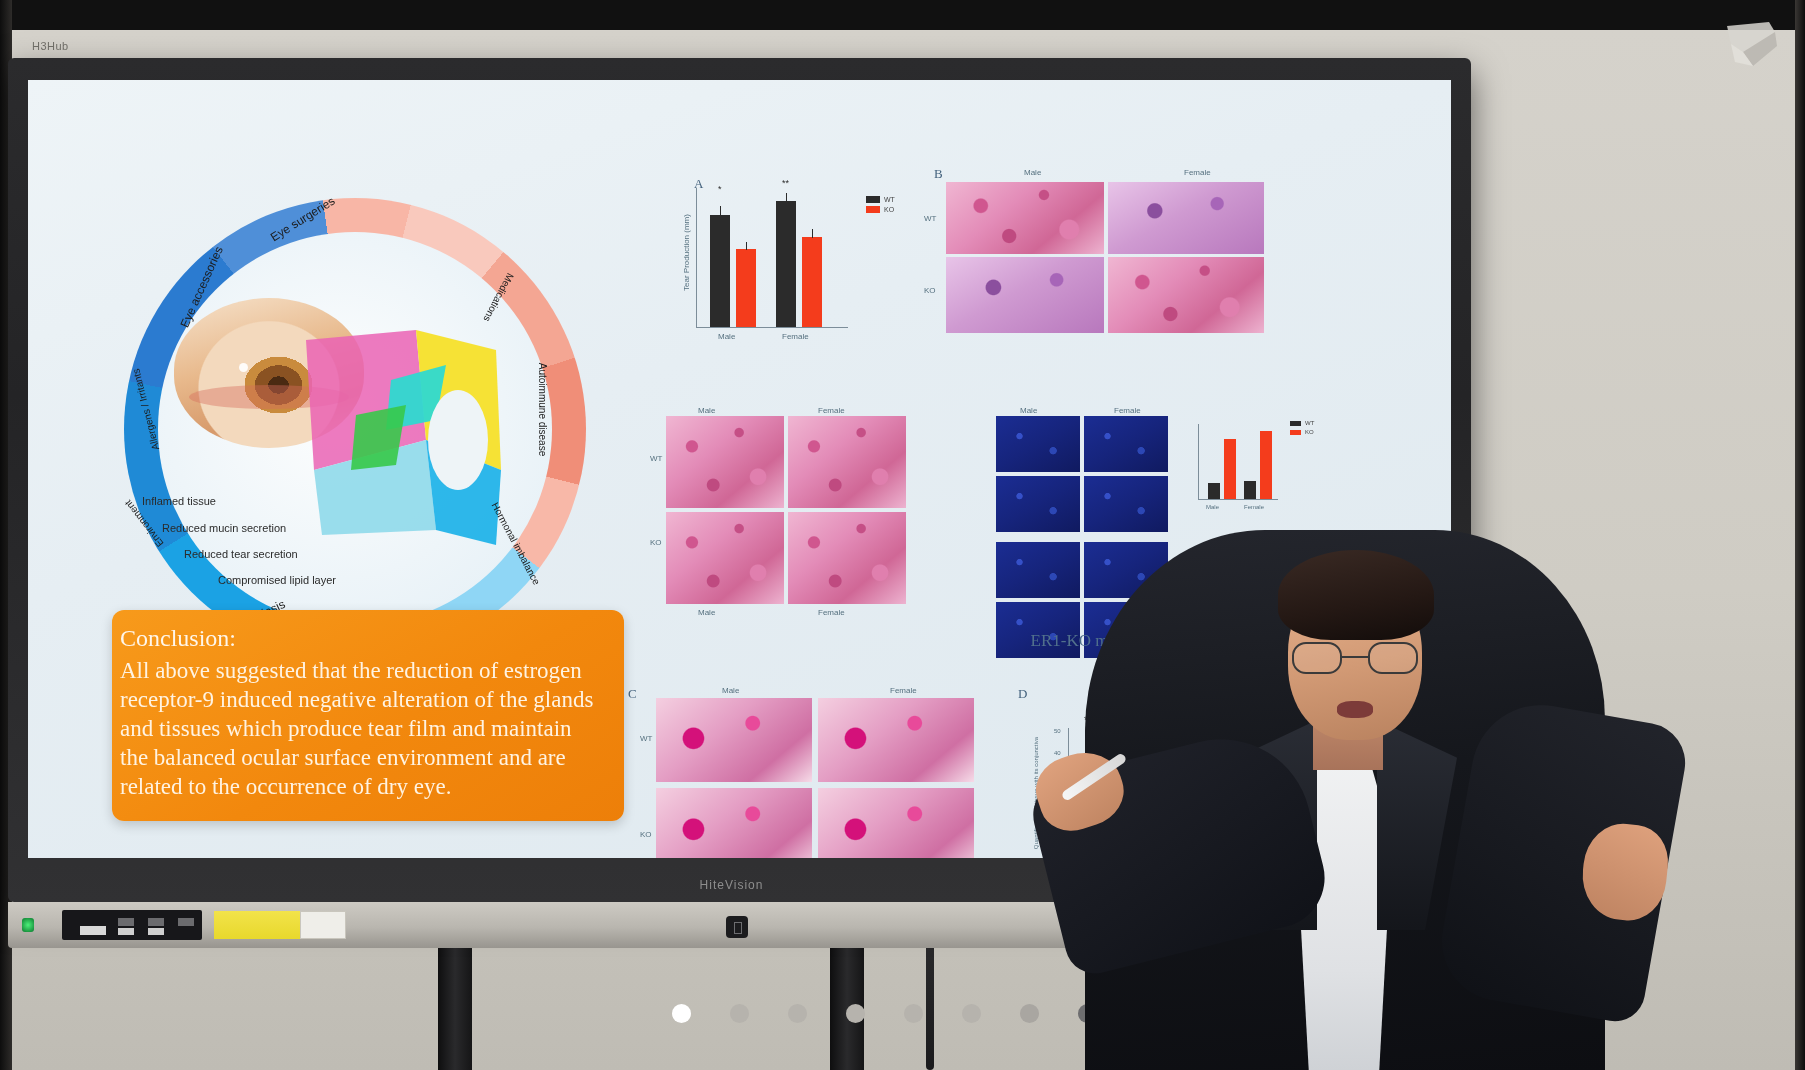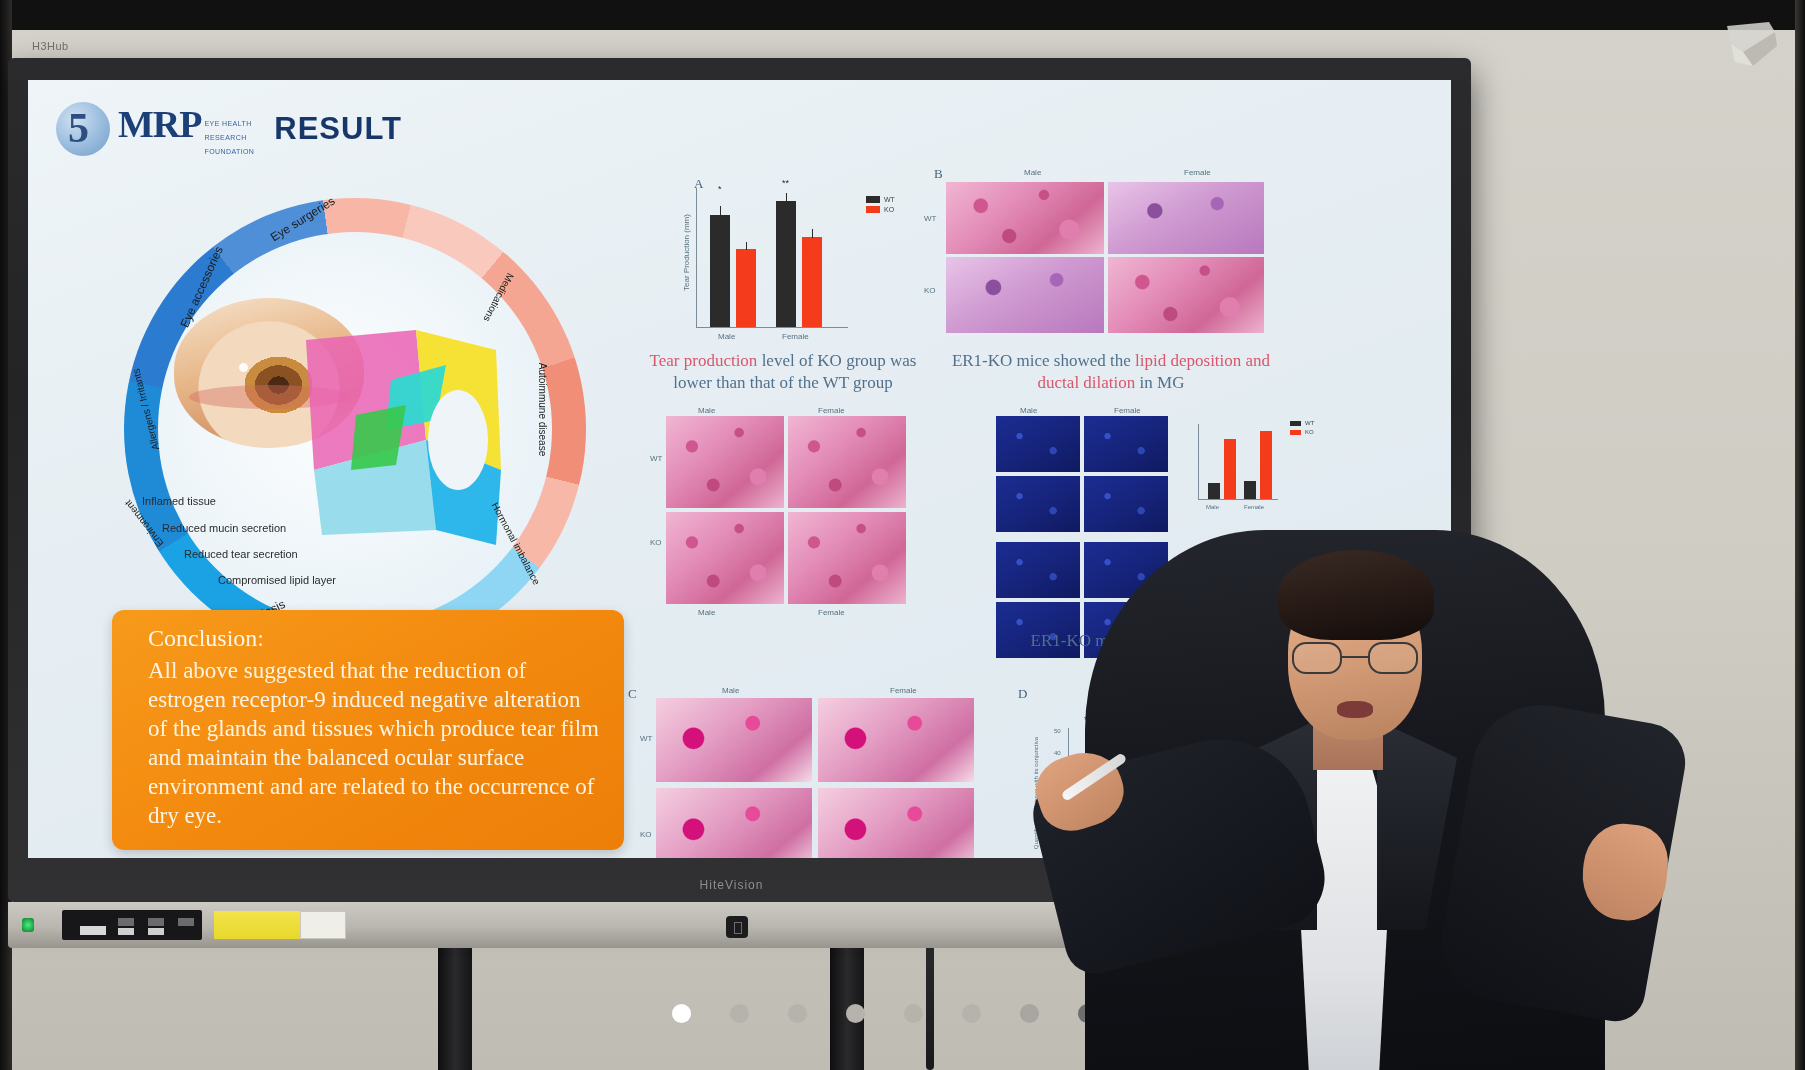--- a/index.html
+++ b/index.html
@@ -144,21 +144,21 @@
   .ring-label {
     position: absolute; font-size: 12px; color: #1c1c1c; white-space: nowrap;
     transform-origin: center;
   }
 
   
   .conclusion {
     position: absolute; left: 84px; top: 530px; width: 512px;
     background: linear-gradient(150deg,#f79a1b 0%, #f2880d 55%, #ed7f09 100%);
     border-radius: 12px;
-    padding: 15px 20px 20px 36px;
+    padding: 15px 20px 20px 8px;
     box-shadow: 0 4px 12px rgba(0,0,0,.18);
   }
   .conclusion-title {
     font-family: "Liberation Serif", serif;
     font-size: 24px; color: #fff6ea; margin-bottom: 4px;
   }
   .conclusion-body {
     font-family: "Liberation Serif", serif;
     font-size: 23px; line-height: 29px; color: #fff3e2;
   }
@@ -371,32 +371,20 @@
   <div class="stand-col-r"></div>
   <div class="stand-cable"></div>
 
   <div class="bezel">
     <div class="bezel-label">H3Hub</div>
     <div class="bezel-brand">HiteVision</div>
 
     <div class="screen">
       <div class="slide">
 
-        <div class="slide-header">
-          <div class="mrp-logo-mark"></div>
-          <div style="display:flex;align-items:flex-start;">
-            <div class="mrp-word">MRP</div>
-            <div style="margin-top:12px;">
-              <div class="mrp-sub">EYE HEALTH</div>
-              <div class="mrp-sub">RESEARCH</div>
-              <div class="mrp-sub">FOUNDATION</div>
-            </div>
-          </div>
-          <div class="slide-title">RESULT</div>
-        </div>
 
         <div class="wheel-wrap">
           <div class="wheel-outer"></div>
           <div class="wheel-inner"></div>
 
 
           <div class="eye-img"></div>
 
           <svg class="prism" viewBox="0 0 215 230">
             <polygon points="10,20 120,10 130,120 18,150" fill="#ea63b4" opacity="0.85"></polygon>
@@ -465,27 +453,21 @@
           <div class="panel-letter" style="left:306px;top:8px;">B</div>
           <div class="mini-label" style="left:396px;top:10px;">Male</div>
           <div class="mini-label" style="left:556px;top:10px;">Female</div>
           <div class="mini-label" style="left:296px;top:56px;">WT</div>
           <div class="mini-label" style="left:296px;top:128px;">KO</div>
           <div class="tile t-pink" style="left:318px;top:24px;width:158px;height:72px;"></div>
           <div class="tile t-violet" style="left:480px;top:24px;width:156px;height:72px;"></div>
           <div class="tile t-violet" style="left:318px;top:99px;width:158px;height:76px;"></div>
           <div class="tile t-pink" style="left:480px;top:99px;width:156px;height:76px;"></div>
 
-          <div class="cap" style="position:absolute;left:10px;top:192px;width:290px;">
-            <span class="hl">Tear production</span><span> level of KO group was lower than that of the WT group</span>
-          </div>
-
-          <div class="cap" style="position:absolute;left:318px;top:192px;width:330px;">
-            <span>ER1-KO mice showed the </span><span class="hl">lipid deposition and ductal dilation</span><span> in MG</span>
-          </div>
+
 
           <div class="mini-label" style="left:70px;top:248px;">Male</div>
           <div class="mini-label" style="left:190px;top:248px;">Female</div>
           <div class="mini-label" style="left:22px;top:296px;">WT</div>
           <div class="mini-label" style="left:22px;top:380px;">KO</div>
           <div class="tile t-pink" style="left:38px;top:258px;width:118px;height:92px;"></div>
           <div class="tile t-pink" style="left:160px;top:258px;width:118px;height:92px;"></div>
           <div class="tile t-pink" style="left:38px;top:354px;width:118px;height:92px;"></div>
           <div class="tile t-pink" style="left:160px;top:354px;width:118px;height:92px;"></div>
           <div class="mini-label" style="left:70px;top:450px;">Male</div>

